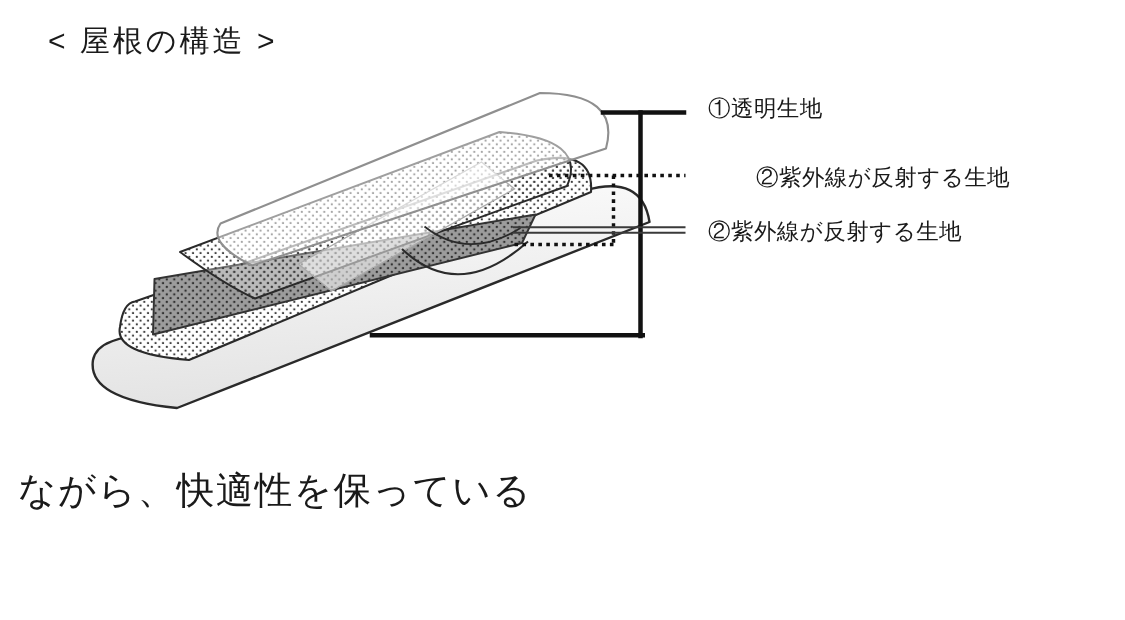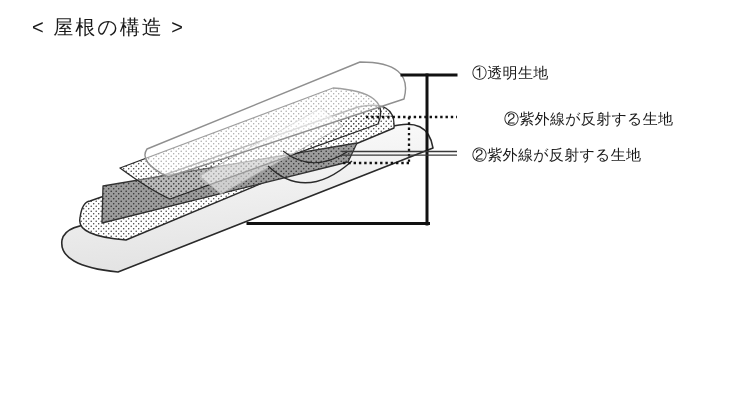--- a/index.html
+++ b/index.html
@@ -88,15 +88,16 @@
     </g>
   </svg>
 
   <div class="title">&lt; 屋根の構造 &gt;</div>
 
   <div class="layer-label label-1">①透明生地</div>
   <div class="layer-label label-2">②紫外線が反射する生地</div>
   <div class="layer-label label-3">②紫外線が反射する生地</div>
 
   <div class="caption">
+    <div>ながら、快適性を保っている</div>
   </div>
 
 </div>
 
 </body></html>

